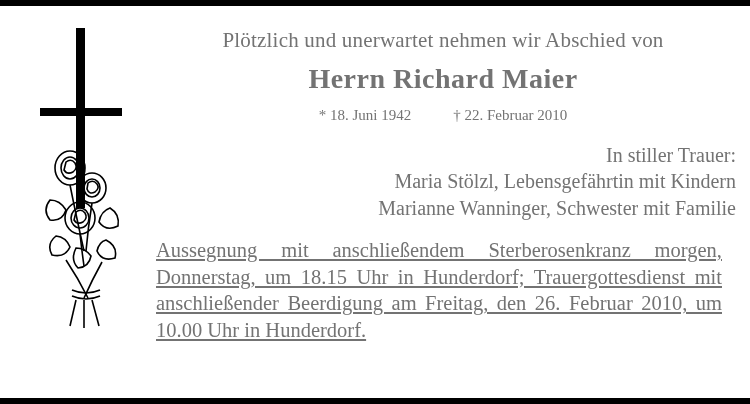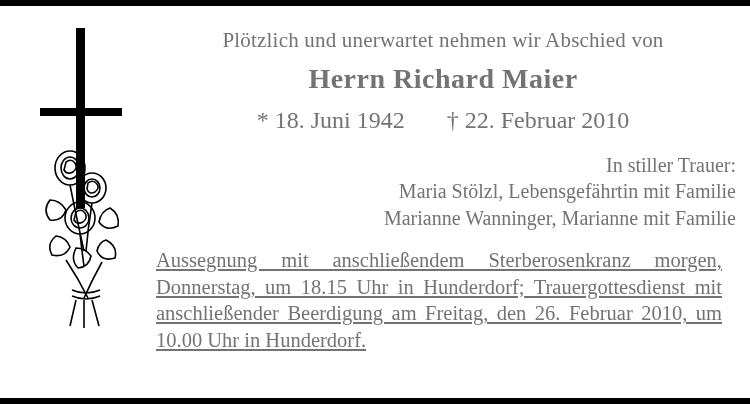--- a/index.html
+++ b/index.html
@@ -59,21 +59,21 @@
     letter-spacing: 0.2px;
     margin-top: 6px;
   }
   .name {
     font-size: 28px;
     font-weight: bold;
     margin-top: 10px;
     letter-spacing: 0.5px;
   }
   .dates {
-    font-size: 24px;
+    font-size: 15px;
     margin-top: 12px;
   }
   .dates .birth { margin-right: 42px; }
   .mourn-block {
     margin-top: 18px;
     font-size: 20px;
     line-height: 1.32;
     text-align: right;
   }
   .mourn-title { }
@@ -142,24 +142,24 @@
 
     <div class="name">Herrn Richard Maier</div>
 
     <div class="dates">
       <span class="birth">* 18. Juni 1942</span><span class="death">† 22. Februar 2010</span>
     </div>
 
     <div class="mourn-block">
       <div class="mourn-title">In stiller Trauer:</div>
       <div class="mourn-line">
-        <b>Maria Stölzl,</b><span> Lebensgefährtin mit Familie</span>
+        <b>Maria Stölzl,</b><span> Lebensgefährtin mit Kindern</span>
       </div>
       <div class="mourn-line">
-        <b>Marianne Wanninger,</b><span> Marianne mit Familie</span>
+        <b>Marianne Wanninger,</b><span> Schwester mit Familie</span>
       </div>
     </div>
 
     <div class="notice">
       <p>Aussegnung mit anschließendem Sterberosenkranz morgen, Donnerstag, um 18.15 Uhr in Hunderdorf; Trauergottesdienst mit anschließender Beerdigung am Freitag, den 26. Februar 2010, um 10.00 Uhr in Hunderdorf.</p>
     </div>
   </div>
 </div>
 
 </body></html>

